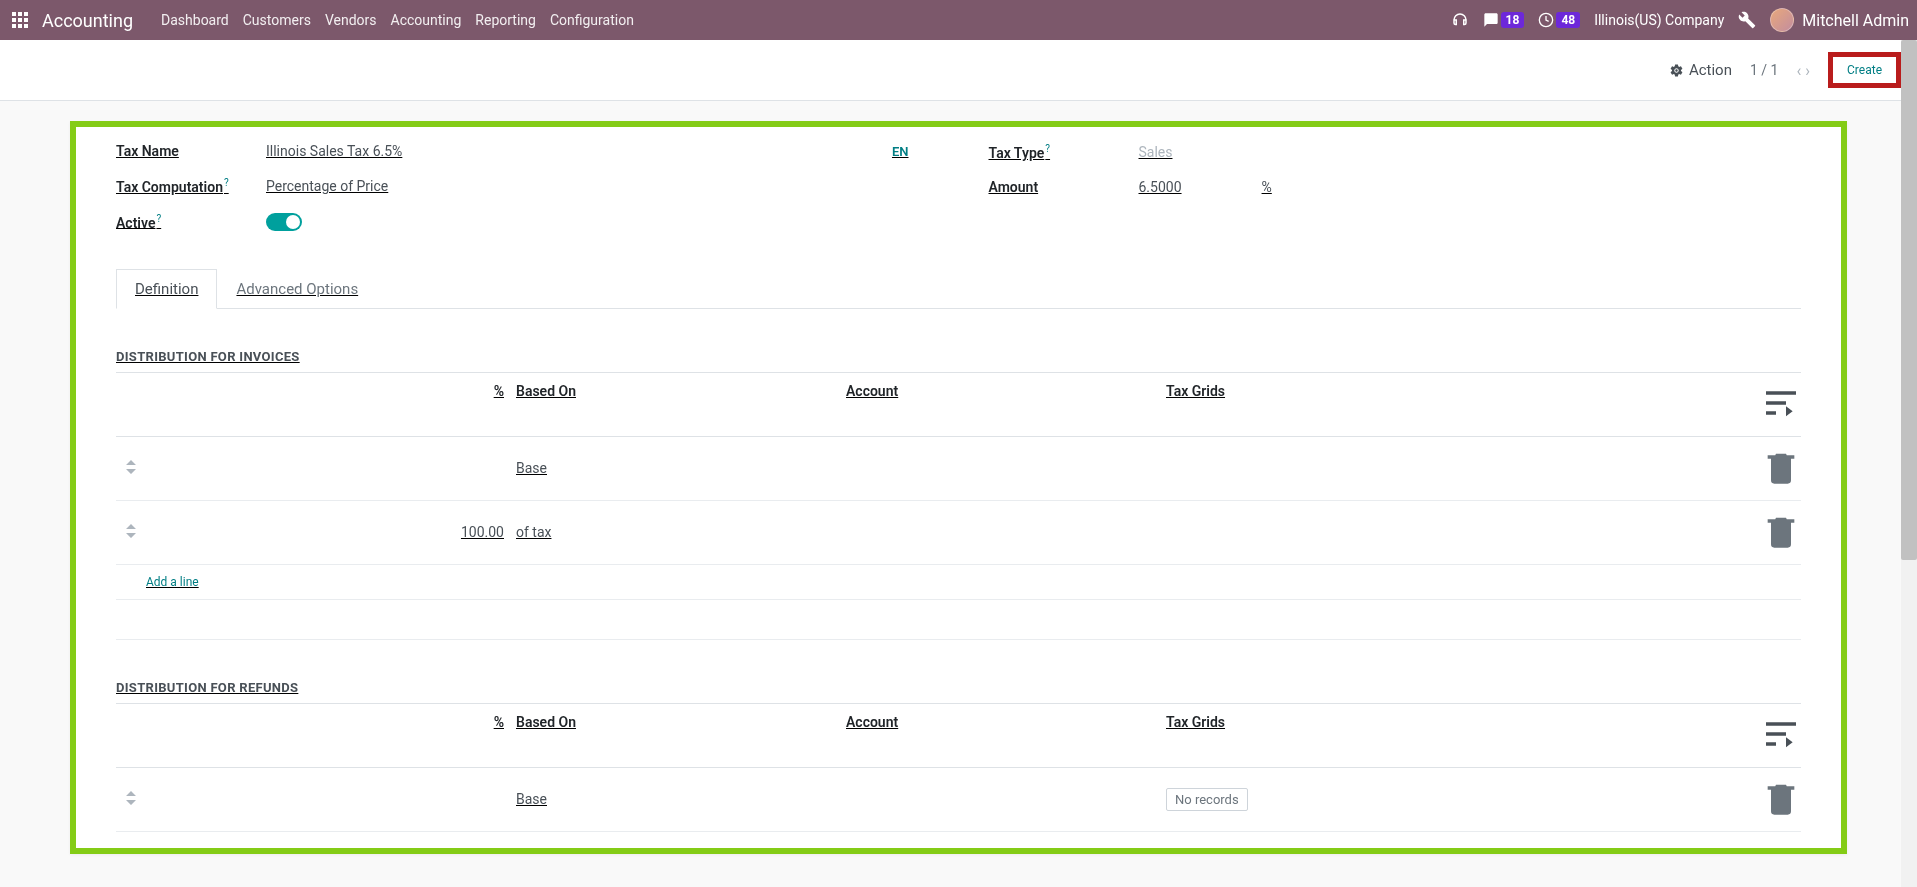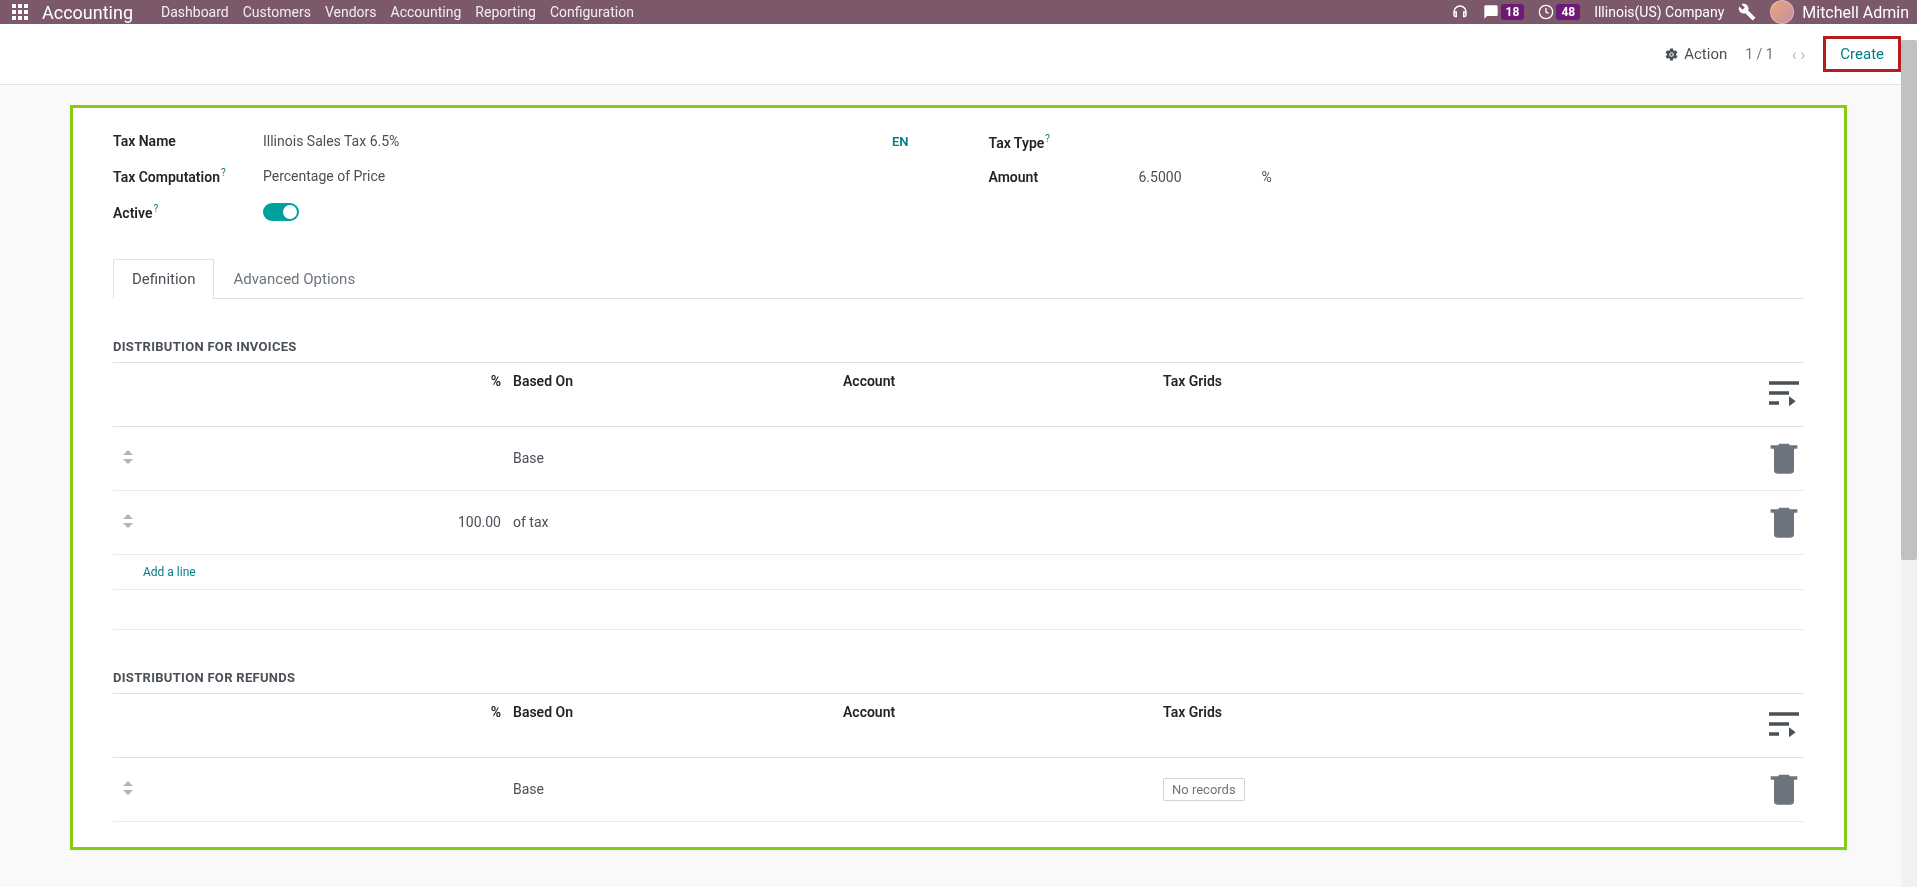--- a/index.html
+++ b/index.html
@@ -10,21 +10,21 @@
     }
     body {
       background: #f9f9f9;
       overflow-x: hidden;
     }
     .top-nav {
       background: #7c586b;
       color: white;
       display: flex;
       align-items: center;
-      height: 24px;
+      height: 40px;
       padding: 0 8px;
       text-align: right;
     }
     .apps-icon {
       width: 24px;
       height: 24px;
       display: flex;
       align-items: center;
       justify-content: center;
       cursor: pointer;
@@ -55,21 +55,21 @@
       align-items: center;
       gap: 14px;
     }
     .nav-icon {
       color: white;
       cursor: pointer;
       display: flex;
       align-items: center;
     }
     .badge {
-      background: #701a75;
+      background: #6d28d9;
       color: white;
       font-size: 12px;
       padding: 1px 5px;
       border-radius: 3px;
       margin-left: 2px;
       font-weight: bold;
     }
     .company-name {
       font-size: 14px;
       cursor: pointer;
@@ -130,24 +130,24 @@
     .pager-arrows {
       display: flex;
       gap: 4px;
     }
     .pager-arrow {
       color: #adb5bd;
       cursor: pointer;
       font-size: 16px;
     }
     .create-btn {
-      border: 3px solid #b91c1c;
+      border: 5px solid #b91c1c;
       padding: 6px 14px;
       color: #017e84;
-      font-size: 15px;
+      font-size: 12px;
       cursor: pointer;
       background: white;
     }
     .content-area {
       padding: 20px 70px;
       position: relative;
     }
     .scrollbar-track {
       position: fixed;
       right: 0;
@@ -159,23 +159,24 @@
     .scrollbar-thumb {
       position: absolute;
       top: 0;
       width: 16px;
       height: 520px;
       background: #c1c1c1;
       border-radius: 2px;
     }
     .form-sheet {
       background: white;
-      border: 3px solid #84cc16;
+      border: 6px solid #84cc16;
       box-shadow: 0 1px 3px rgba(0,0,0,0.05);
-      padding: 25px 40px;
+      padding: 16px 40px;
+      text-decoration: underline;
     }
     .form-row {
       display: flex;
       gap: 60px;
     }
     .form-col {
       flex: 1;
     }
     .field-group {
       display: flex;
@@ -425,20 +426,21 @@
           <div class="field-value">Percentage of Price</div>
         </div>
         <div class="field-group">
           <div class="field-label"><span>Active</span><span class="help">?</span></div>
           <div class="toggle"></div>
         </div>
       </div>
       <div class="form-col">
         <div class="field-group">
           <div class="field-label"><span>Tax Type</span><span class="help">?</span></div>
+          <div class="field-value muted">Sales</div>
         </div>
         <div class="field-group">
           <div class="field-label">Amount</div>
           <div class="amount-row">
             <span class="field-value">6.5000</span>
             <span class="field-value">%</span>
           </div>
         </div>
       </div>
     </div>

